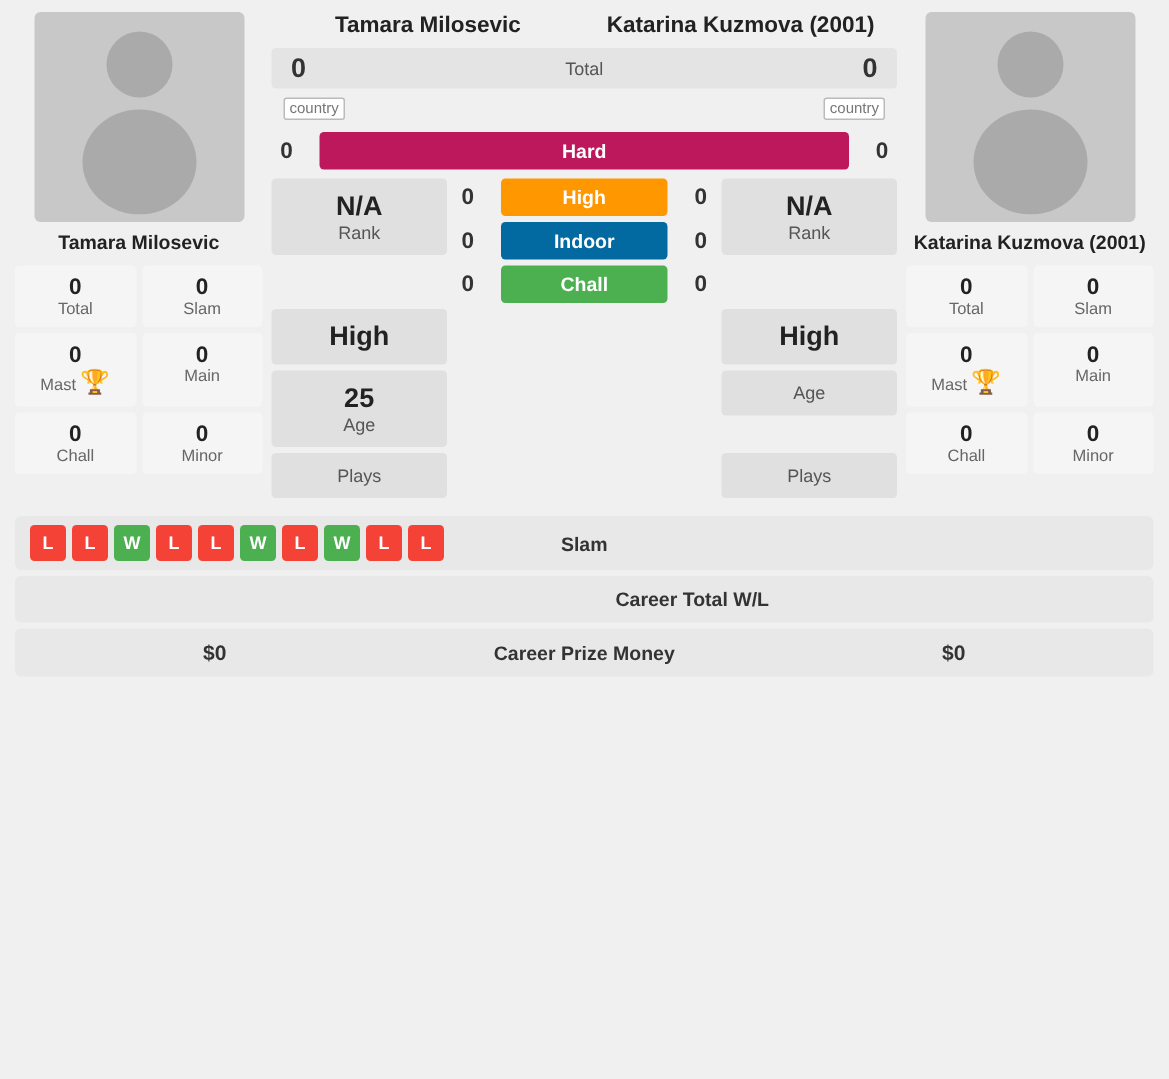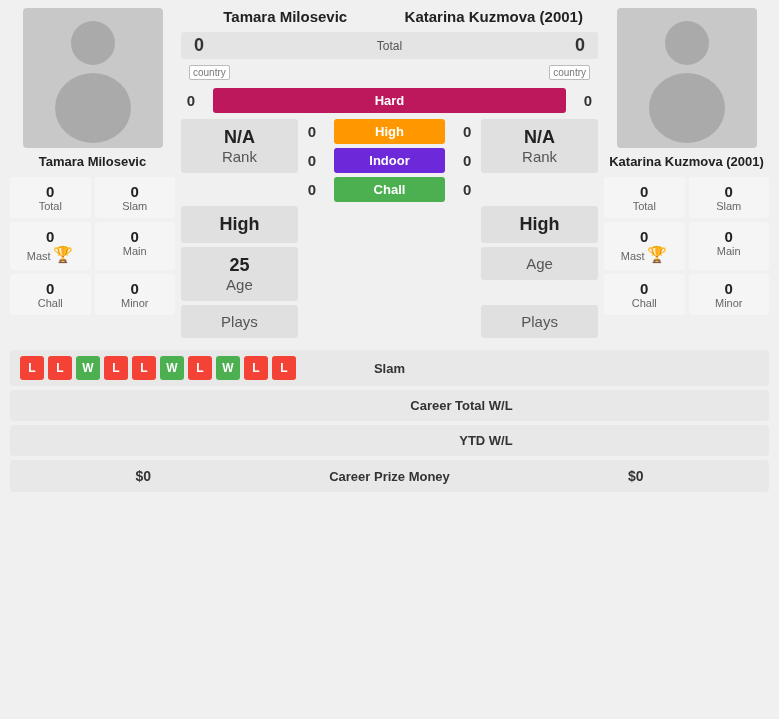--- a/index.html
+++ b/index.html
@@ -72,35 +72,35 @@
       text-align: center;
       border-radius: 3px;
       padding: 5px 0;
       color: white;
       font-weight: bold;
       font-size: 13px;
       margin: 0 6px;
     }
     .surface-hard { background: #be185d; }
     .surface-clay { background: #FF9800; }
-    .surface-indoor { background: #6d28d9; }
+    .surface-indoor { background: #0369a1; }
     .surface-grass { background: #4CAF50; }
     .mid-stat-row {
       background: #e0e0e0;
       border-radius: 3px;
       padding: 8px 10px;
       text-align: center;
     }
     .mid-stat-value {
       font-size: 18px;
       font-weight: bold;
       color: #222;
     }
     .mid-stat-label {
-      font-size: 15px;
+      font-size: 12px;
       color: #555;
     }
 
     
     .country-img {
       font-size: 10px;
       color: #777;
       border: 1px solid #bbb;
       padding: 1px 3px;
       border-radius: 2px;
@@ -443,25 +443,20 @@
       <div class="form-label">Slam</div>
       <div style="flex:1;"></div>
     </div>
 
     <div class="info-row">
       <div class="info-left"></div>
       <div class="info-center">Career Total W/L</div>
       <div class="info-right"></div>
     </div>
 
-    <div class="info-row">
-      <div class="info-left"></div>
-      <div class="info-center">YTD W/L</div>
-      <div class="info-right"></div>
-    </div>
 
     <div class="prize-row">
       <div class="prize-left">$0</div>
       <div class="prize-center">Career Prize Money</div>
       <div class="prize-right">$0</div>
     </div>
 
 
   </div>
 

